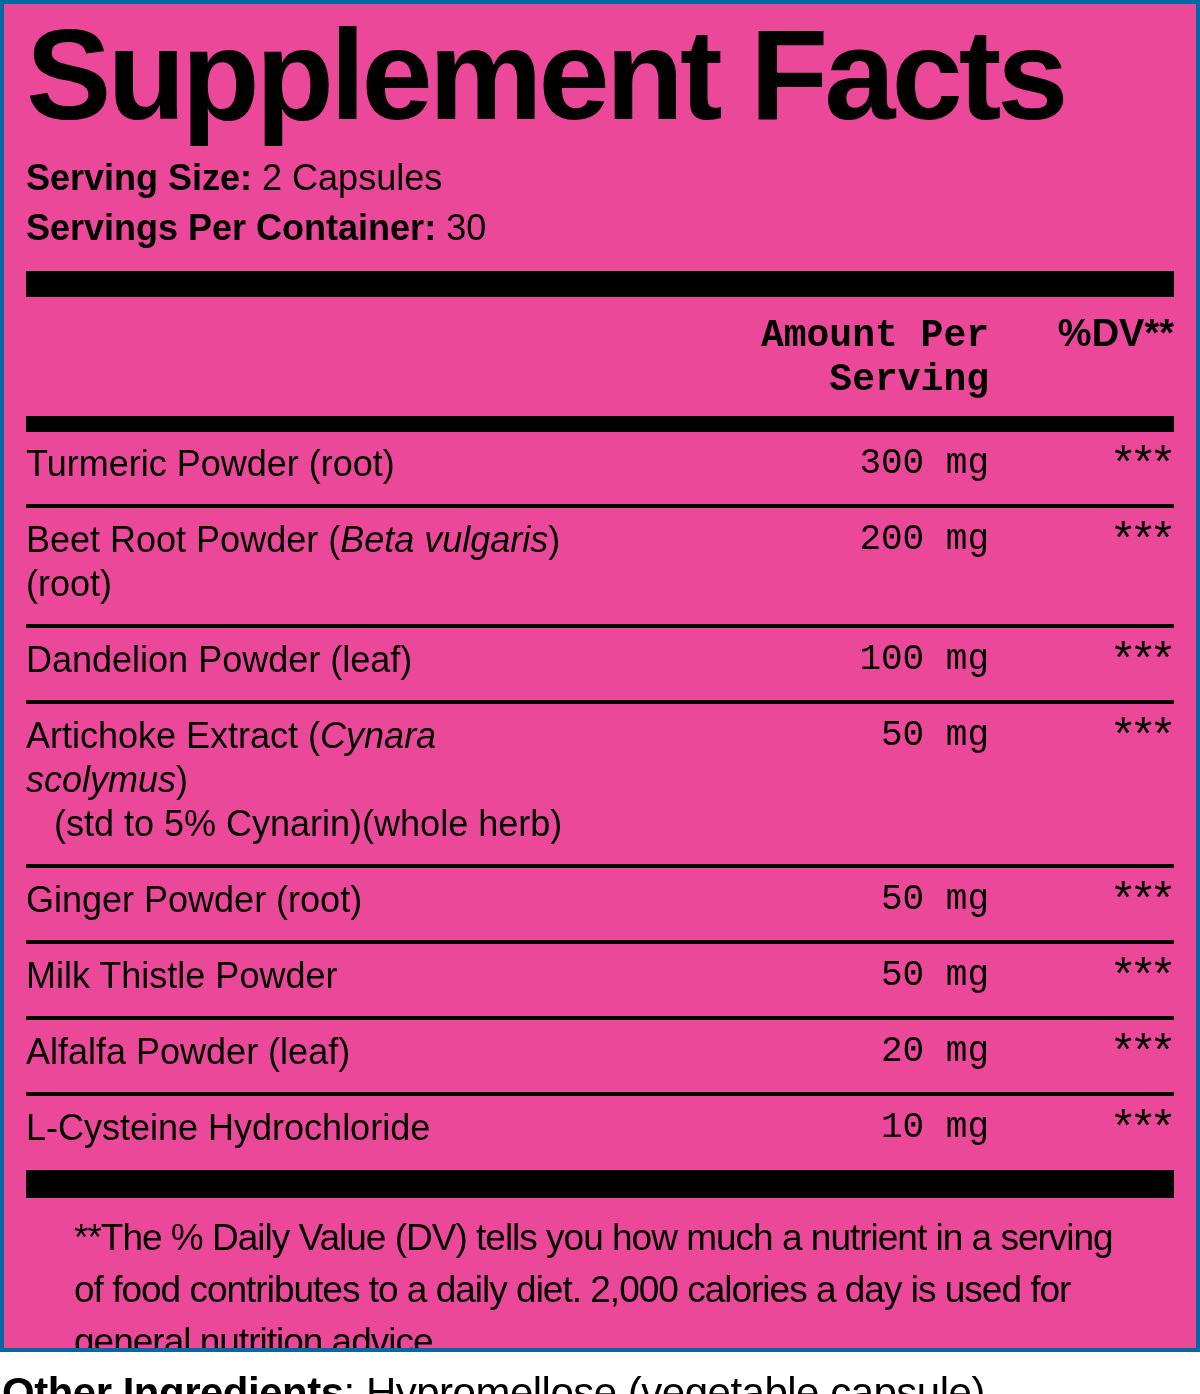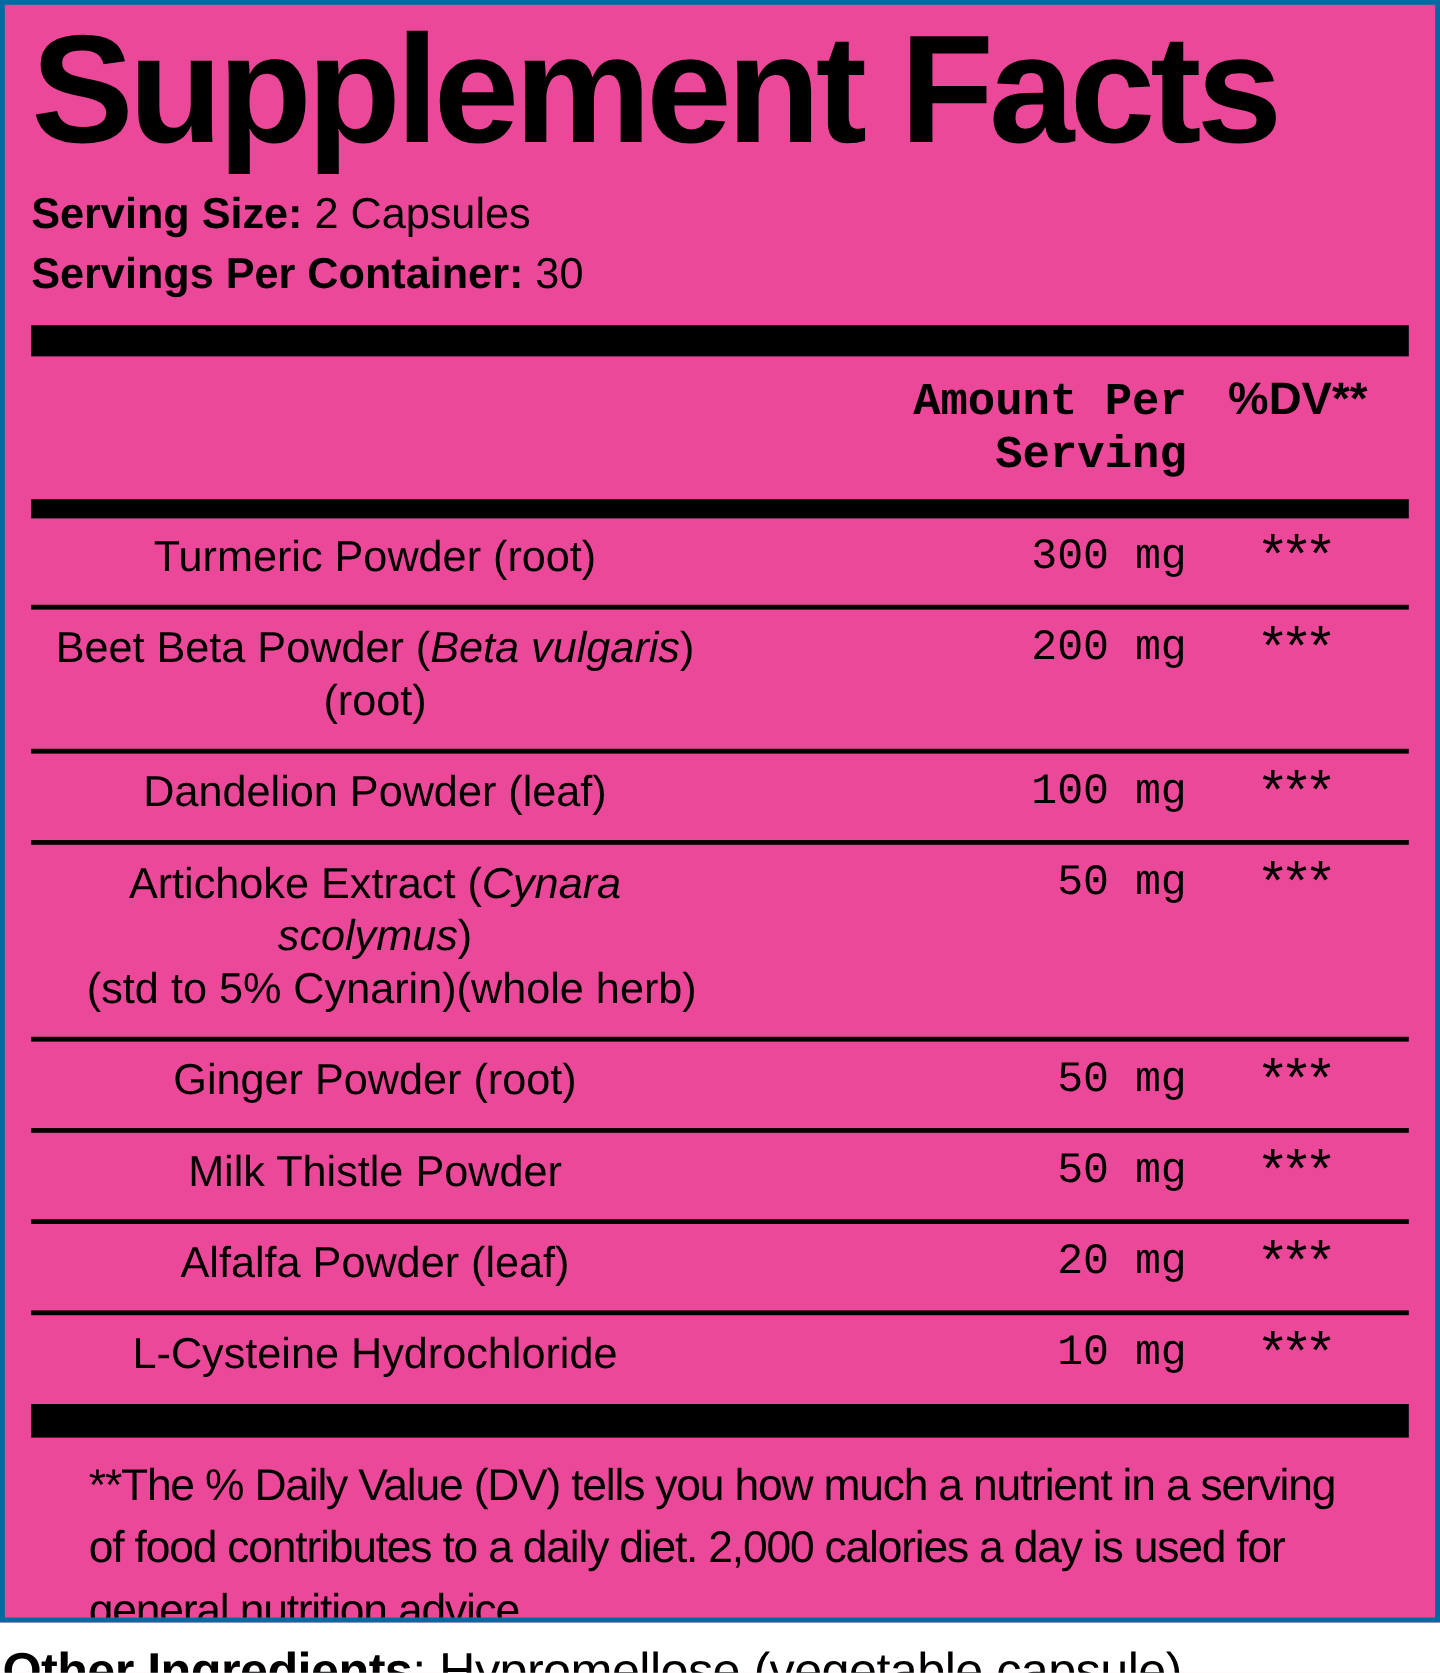--- a/index.html
+++ b/index.html
@@ -43,23 +43,23 @@
   .bar-bottom { height: 28px; }
 
   .hdr-row {
     display: flex;
     align-items: baseline;
     padding: 14px 0;
     font-weight: bold;
     font-size: 38px;
     line-height: 44px;
   }
-  .name-col { flex: 1 1 auto; min-width: 0; text-align: center; }
+  .name-col { flex: 1 1 auto; min-width: 0; }
   .amount-col { width: 390px; text-align: right; flex: 0 0 auto; font-family: Liberation Mono, monospace; }
-  .dv-col { width: 185px; text-align: center; flex: 0 0 auto; }
+  .dv-col { width: 185px; text-align: right; flex: 0 0 auto; }
 
   .row {
     display: flex;
     align-items: flex-start;
     padding: 10px 0 18px;
     border-bottom: 4px solid #000;
     font-size: 36px;
     line-height: 44px;
   }
   .row.last { border-bottom: none; padding-bottom: 20px; }
@@ -111,21 +111,21 @@
 
   <div class="bar bar-medium"></div>
 
   <div class="row">
     <div class="name-col">Turmeric Powder (root)</div>
     <div class="amount-col">300 mg</div>
     <div class="dv-col">***</div>
   </div>
 
   <div class="row">
-    <div class="name-col"><span>Beet Beta Powder (</span><em>Beta vulgaris</em><span>)(root)</span></div>
+    <div class="name-col"><span>Beet Root Powder (</span><em>Beta vulgaris</em><span>)(root)</span></div>
     <div class="amount-col">200 mg</div>
     <div class="dv-col">***</div>
   </div>
 
   <div class="row">
     <div class="name-col">Dandelion Powder (leaf)</div>
     <div class="amount-col">100 mg</div>
     <div class="dv-col">***</div>
   </div>
 

